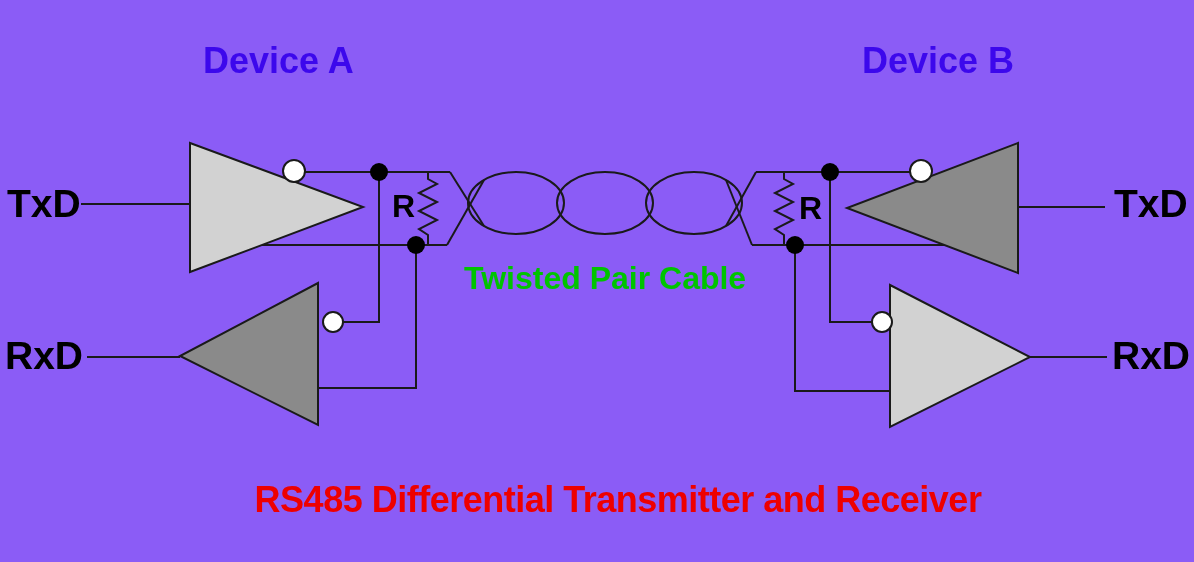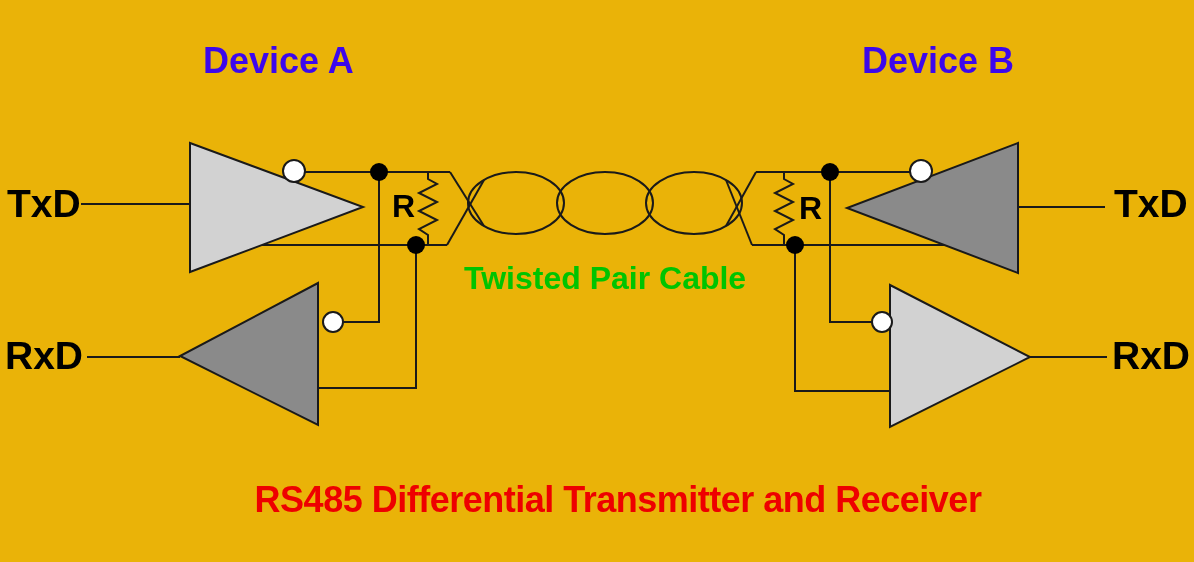--- a/index.html
+++ b/index.html
@@ -1,20 +1,20 @@
 <!DOCTYPE html>
 <html><head>
 <meta charset="utf-8">
 <style>
   html, body { margin: 0; padding: 0; background: #ffffff; }
   .canvas {
     position: relative;
     width: 1194px;
     height: 562px;
-    background: #eab308;
+    background: #8b5cf6;
     overflow: hidden;
   }
   svg { display: block; }
   text {
     font-family: "Liberation Sans", sans-serif;
     font-weight: bold;
   }
   .device-label  { font-size: 36px; }
   .signal-label  { font-size: 39px; }
   .resistor-label{ font-size: 32px; }

